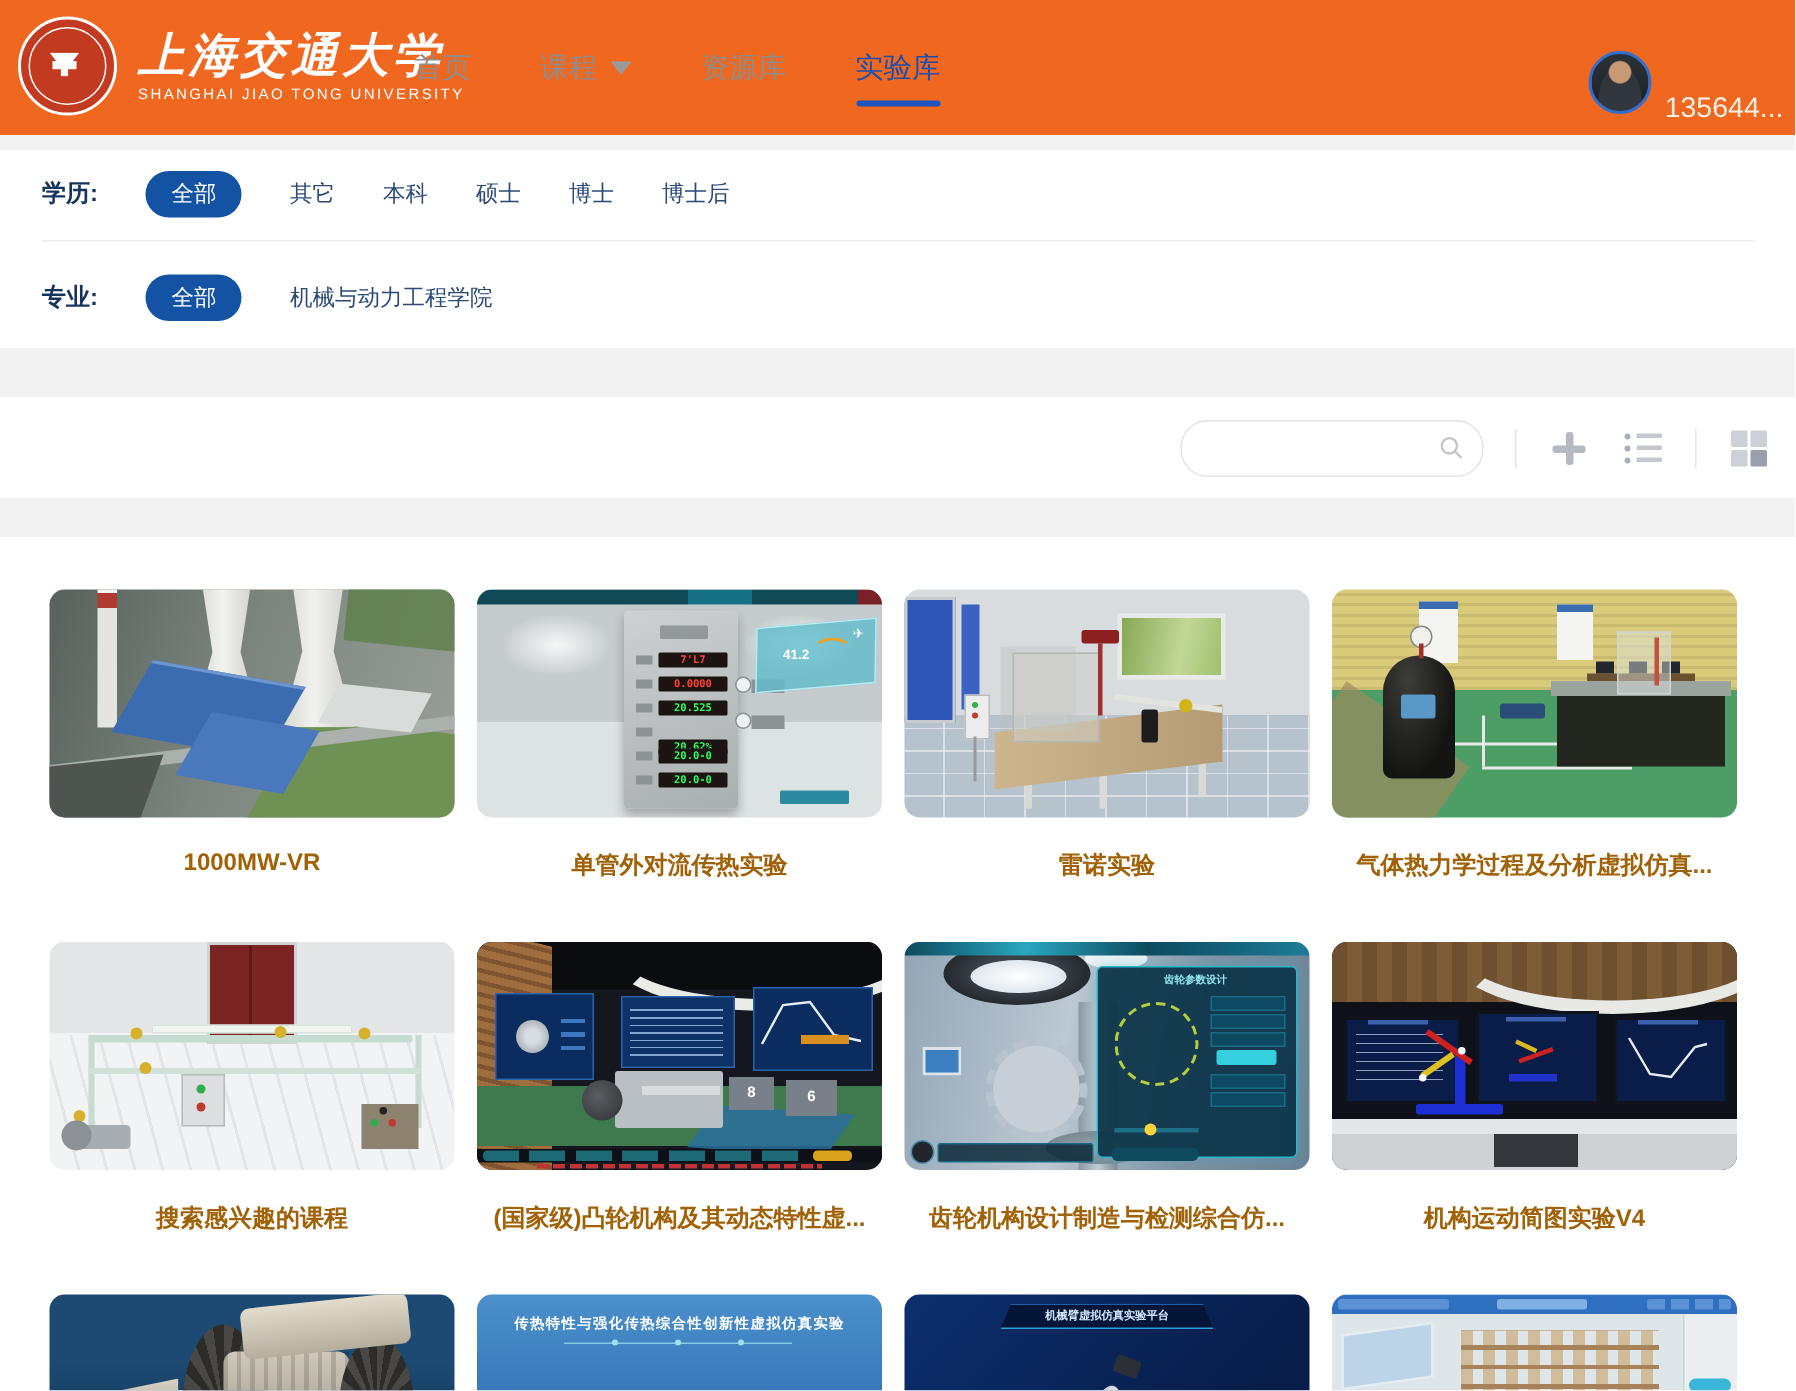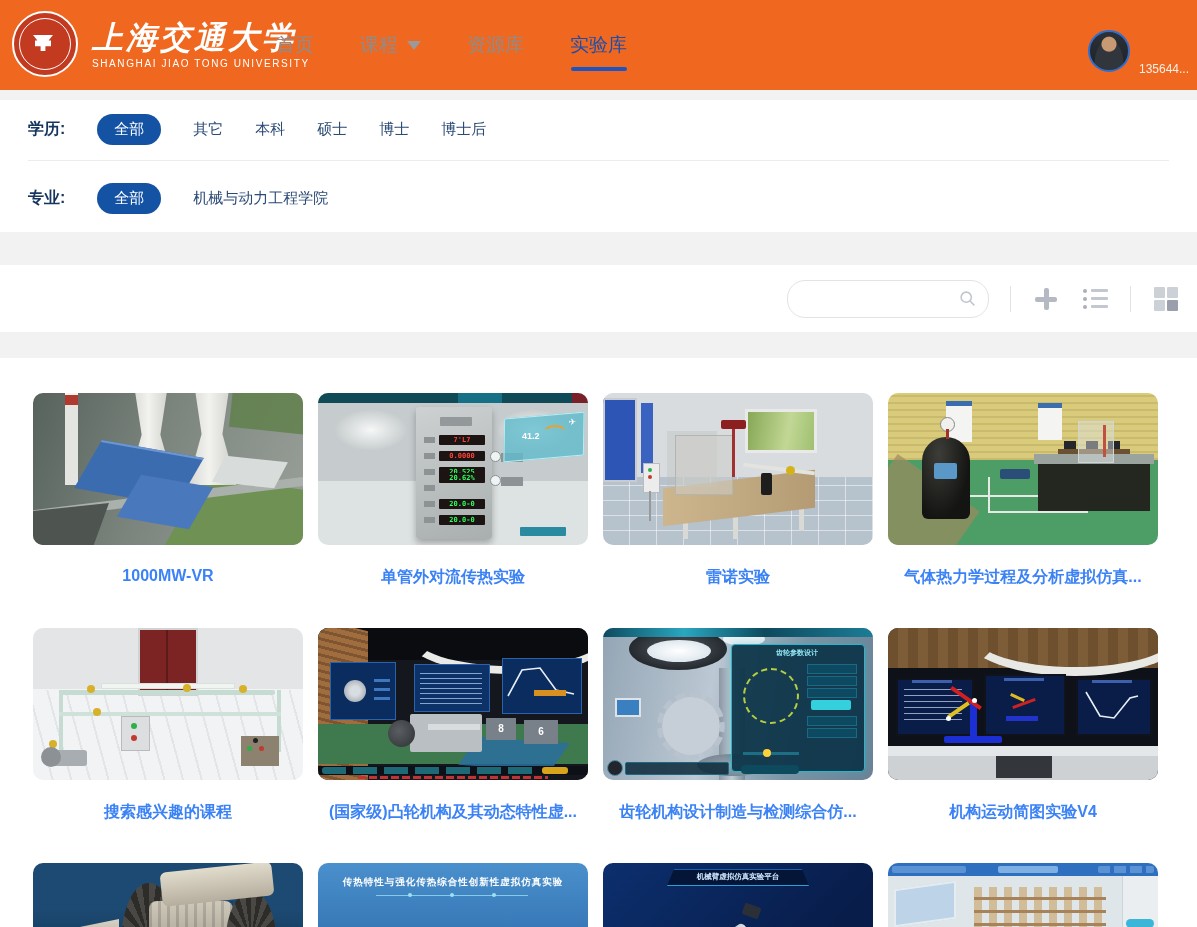--- a/index.html
+++ b/index.html
@@ -30,21 +30,21 @@
   .hsearch{position:absolute;left:768px;top:25px;width:224px;height:40px;display:flex;border-radius:20px;overflow:hidden;}
   .hsearch input{flex:1;border:none;outline:none;background:#fff;padding:0 16px;font-size:15px;color:#555;
         font-family:inherit;}
   .hsearch input::placeholder{color:#9b9b9b;}
 
   .user{position:absolute;right:8px;top:26px;display:flex;align-items:center;gap:9px;}
   .avatar{width:38px;height:38px;border-radius:50%;border:2px solid #2f6fd0;
         background:radial-gradient(circle at 50% 32%,#c89a74 0 7px,rgba(0,0,0,0) 8px),
                    radial-gradient(ellipse at 50% 85%,#30363c 0 14px,rgba(0,0,0,0) 15px),
                    linear-gradient(#2b3138,#1d2126);}
-  .username{color:#f8f0e4;font-size:12px;max-width:86px;white-space:nowrap;overflow:hidden;margin-top:36px;}
+  .username{color:#f8f0e4;font-size:19px;max-width:86px;white-space:nowrap;overflow:hidden;margin-top:36px;}
 
   
   .band{position:absolute;left:0;width:1197px;background:#f2f2f2;}
   .band1{top:90px;height:10px;}
   .band2{top:232px;height:33px;}
   .band3{top:332px;height:26px;}
 
   .filters{position:absolute;left:0;top:100px;width:1197px;height:132px;background:#fff;}
   .filter-row{display:flex;align-items:center;gap:32px;padding:14px 28px 15px;}
   .filter-row.second{padding-top:22px;}
@@ -72,21 +72,21 @@
   .list-line{width:17px;height:3px;background:#c3c8d0;border-radius:1px;}
   .grid-icon{display:grid;grid-template-columns:11px 11px;grid-template-rows:11px 11px;gap:2px;}
   .grid-sq{background:#ccd0d7;border-radius:1px;}
   .grid-sq.dark{background:#9aa0ab;}
 
   
   .cards{position:absolute;left:33px;top:393px;width:1140px;display:flex;flex-wrap:wrap;gap:42px 15px;}
   .card{width:270px;}
   .thumb{position:relative;width:270px;height:152px;border-radius:10px;overflow:hidden;background:#ccc;cursor:pointer;}
   .thumb *{position:absolute;}
-  .card-title{margin-top:22px;height:19px;text-align:center;font-size:16px;font-weight:bold;color:#3b82f6;
+  .card-title{margin-top:22px;height:19px;text-align:center;font-size:16px;font-weight:bold;color:#a16207;
         white-space:nowrap;overflow:hidden;}
 
   
   .th-plant{background:linear-gradient(110deg,#57625c,#7b857e 45%,#99a099);}
   .th-plant .grass{left:150px;top:92px;width:130px;height:75px;background:#6f9154;transform:skew(-30deg,8deg);}
   .th-plant .grass2{right:-8px;top:-4px;width:80px;height:42px;background:#5e7f49;transform:rotate(6deg);opacity:.8;}
   .th-plant .road{left:-10px;top:100px;width:300px;height:9px;background:#aab0ac;transform:rotate(-7deg);}
   .th-plant .tower{background:linear-gradient(90deg,#cfcfcb,#f2f2ee 45%,#c4c4c0);
         clip-path:polygon(18% 0,82% 0,68% 52%,92% 100%,8% 100%,32% 52%);}
   .th-plant .t1{left:92px;top:-6px;width:52px;height:92px;}
@@ -454,21 +454,21 @@
         <div class="topbar"></div>
         <div class="cab"></div>
         <div class="ptitle"></div>
         <div class="lbl" style="top:44px"></div>
           <div class="scr" style="top:42px">7'L7</div>
         <div class="lbl" style="top:60px"></div>
           <div class="scr" style="top:58px">0.0000</div>
         <div class="lbl" style="top:76px"></div>
           <div class="scr green" style="top:74px">20.525</div>
         <div class="lbl" style="top:92px"></div>
-          <div class="scr green" style="top:80px">20.62%</div>
+          <div class="scr green" style="top:100px">20.62%</div>
         <div class="lbl" style="top:108px"></div>
           <div class="scr green" style="top:106px">20.0-0</div>
         <div class="lbl" style="top:124px"></div>
           <div class="scr green" style="top:122px">20.0-0</div>
         <div class="knob" style="top:58px"></div>
           <div class="knob" style="top:82px"></div>
         <div class="chip" style="top:60px"></div>
           <div class="chip" style="top:84px"></div>
         <div class="popup"></div>
         <div class="pv">41.2</div>

